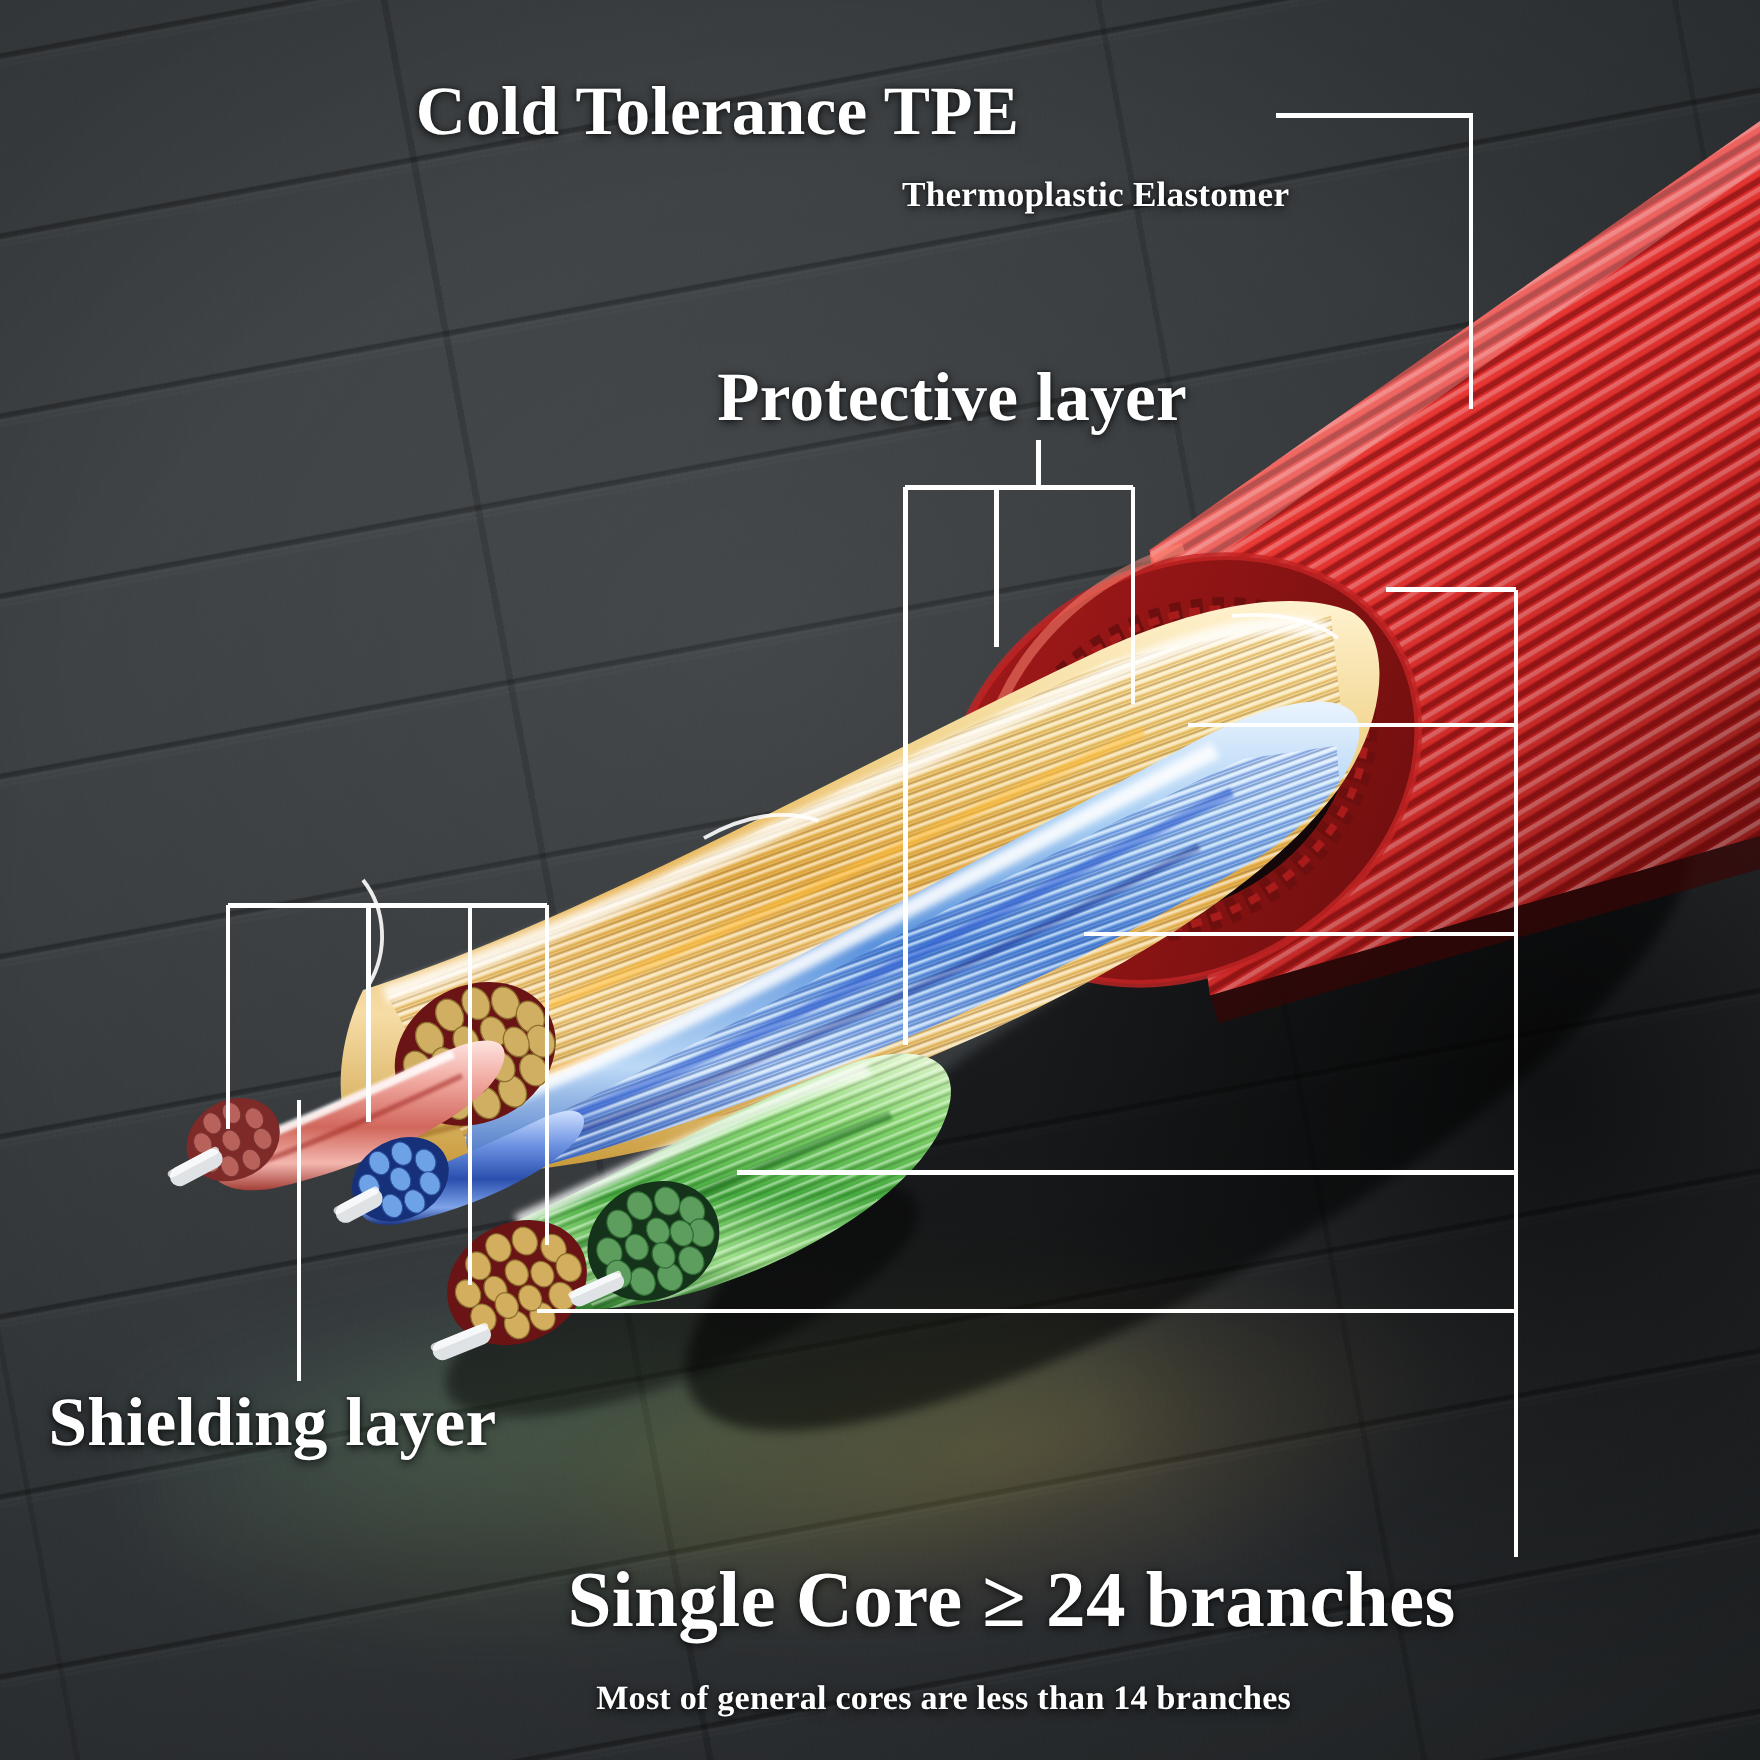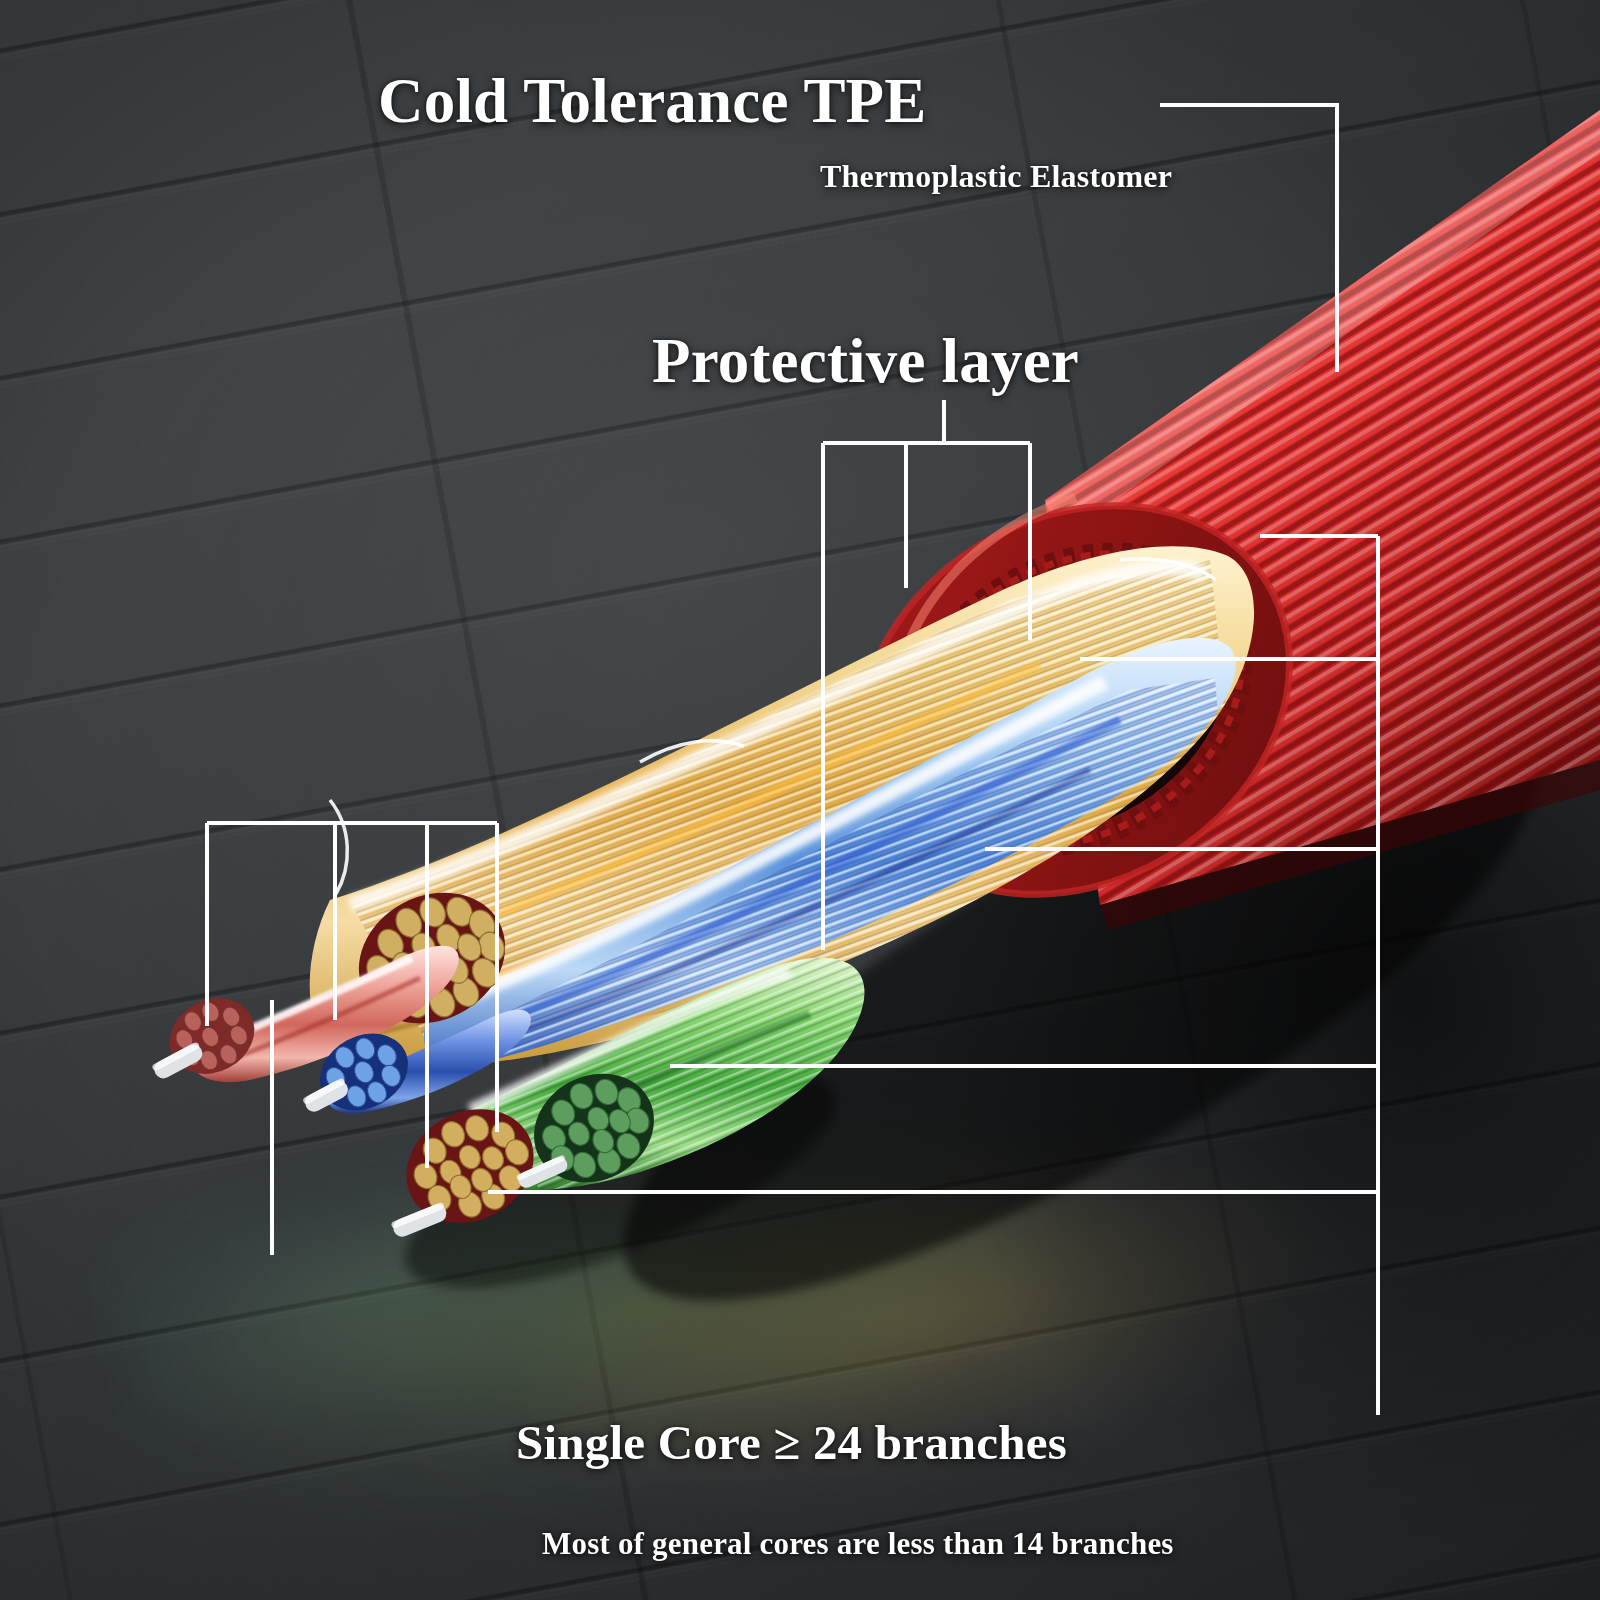--- a/index.html
+++ b/index.html
@@ -52,21 +52,21 @@
   
   #cable{position:absolute;inset:0;}
   #cable svg{position:absolute;inset:0;width:1600px;height:1600px;display:block;}
 
   
   .lbl{position:absolute;color:#fff;white-space:nowrap;
        text-shadow:0 2px 9px rgba(0,0,0,.75), 0 0 3px rgba(0,0,0,.55);
        font-weight:700;letter-spacing:.2px;}
   .lbl-main{font-size:63px;line-height:1;}
   .lbl-sub{font-size:32px;line-height:1;font-weight:700;}
-  .lbl-big{font-size:49px;line-height:1;}
+  .lbl-big{font-size:72px;line-height:1;}
   .lbl-small{font-size:31px;line-height:1;font-weight:700;}
 
   #l-tpe       {left:378px; top:70px;}
   #l-tpe-sub   {left:820px; top:160px;}
   #l-prot      {left:652px; top:330px;}
   #l-nylon     {left:36px;  top:666px;}
   #l-shield    {left:44px;  top:1262px;}
   #l-core      {left:516px; top:1418px;}
   #l-core-sub  {left:542px; top:1528px;}
 </style>
@@ -404,16 +404,17 @@
 
     <path d="M330,800 C352,828 352,866 336,894" stroke="#ffffff" stroke-width="3.5" fill="none" opacity=".9"></path>
     <path d="M640,762 C678,740 714,736 744,746" stroke="#ffffff" stroke-width="3.5" fill="none" opacity=".9"></path>
     <path d="M1120,560 C1160,556 1196,564 1216,580" stroke="#ffffff" stroke-width="3.5" fill="none" opacity=".9"></path>
   </svg>
   </div>
 
   <div class="lbl lbl-main" id="l-tpe">Cold Tolerance TPE</div>
   <div class="lbl lbl-main" id="l-prot">Protective layer</div>
   <div class="lbl lbl-sub" id="l-tpe-sub">Thermoplastic Elastomer</div>
+  <div class="lbl lbl-main" id="l-shield">Shielding layer</div>
   <div class="lbl lbl-big" id="l-core">Single Core ≥ 24 branches</div>
   <div class="lbl lbl-small" id="l-core-sub">Most of general cores are less than 14 branches</div>
 
 </div>
 
 </body></html>

